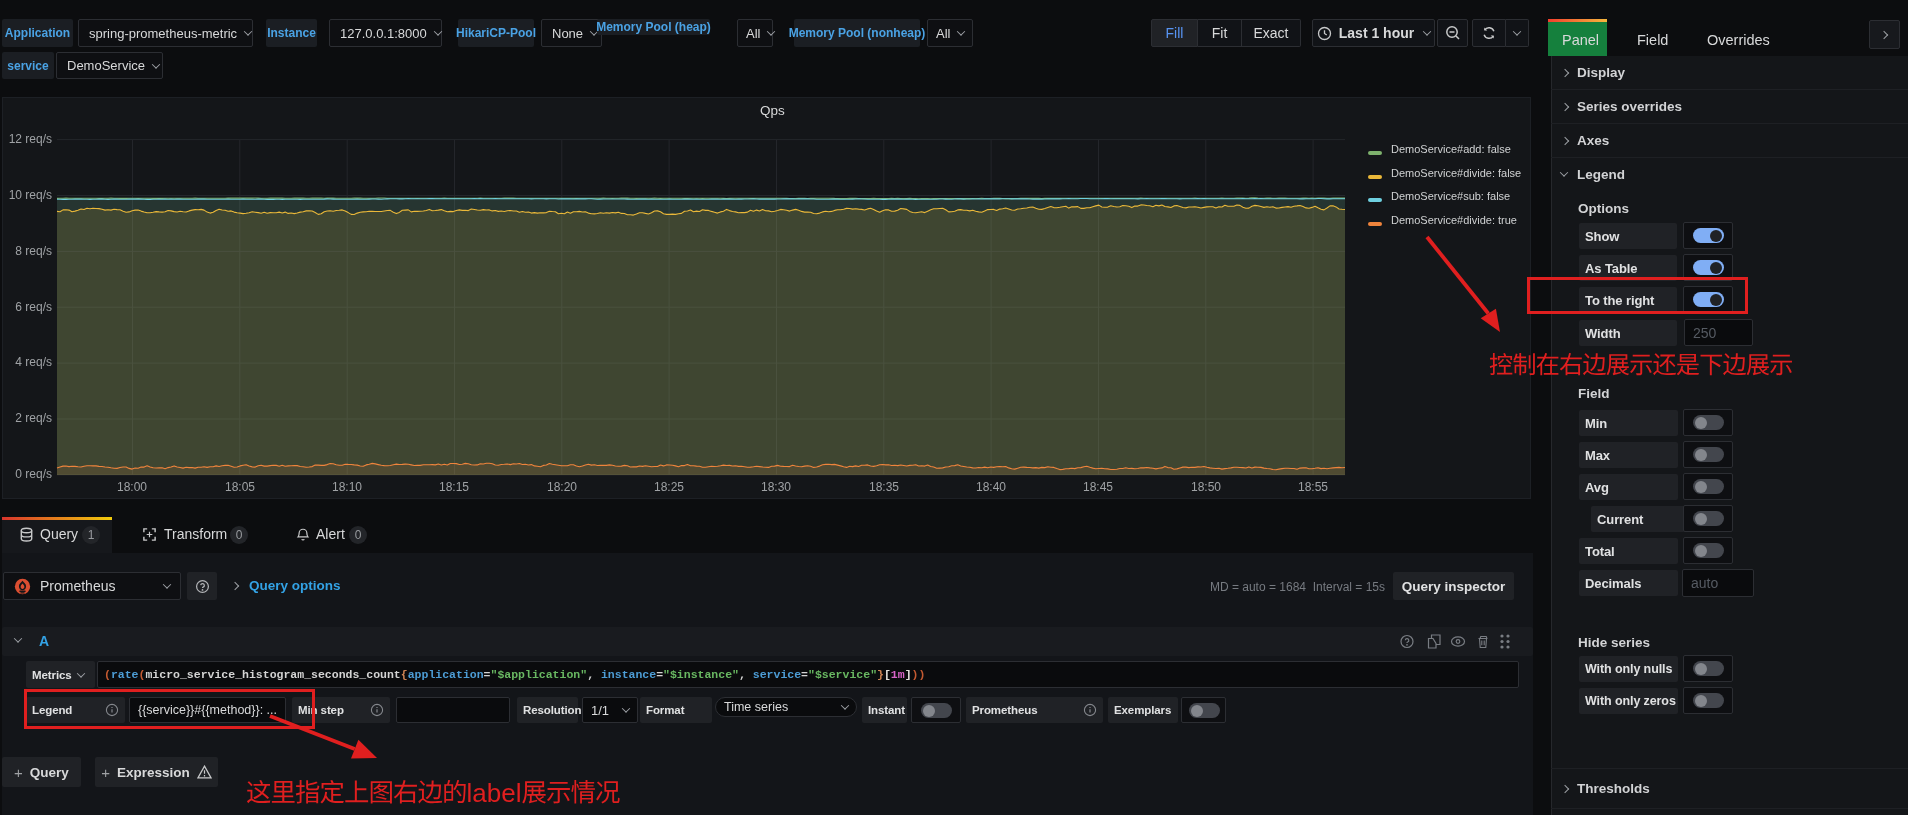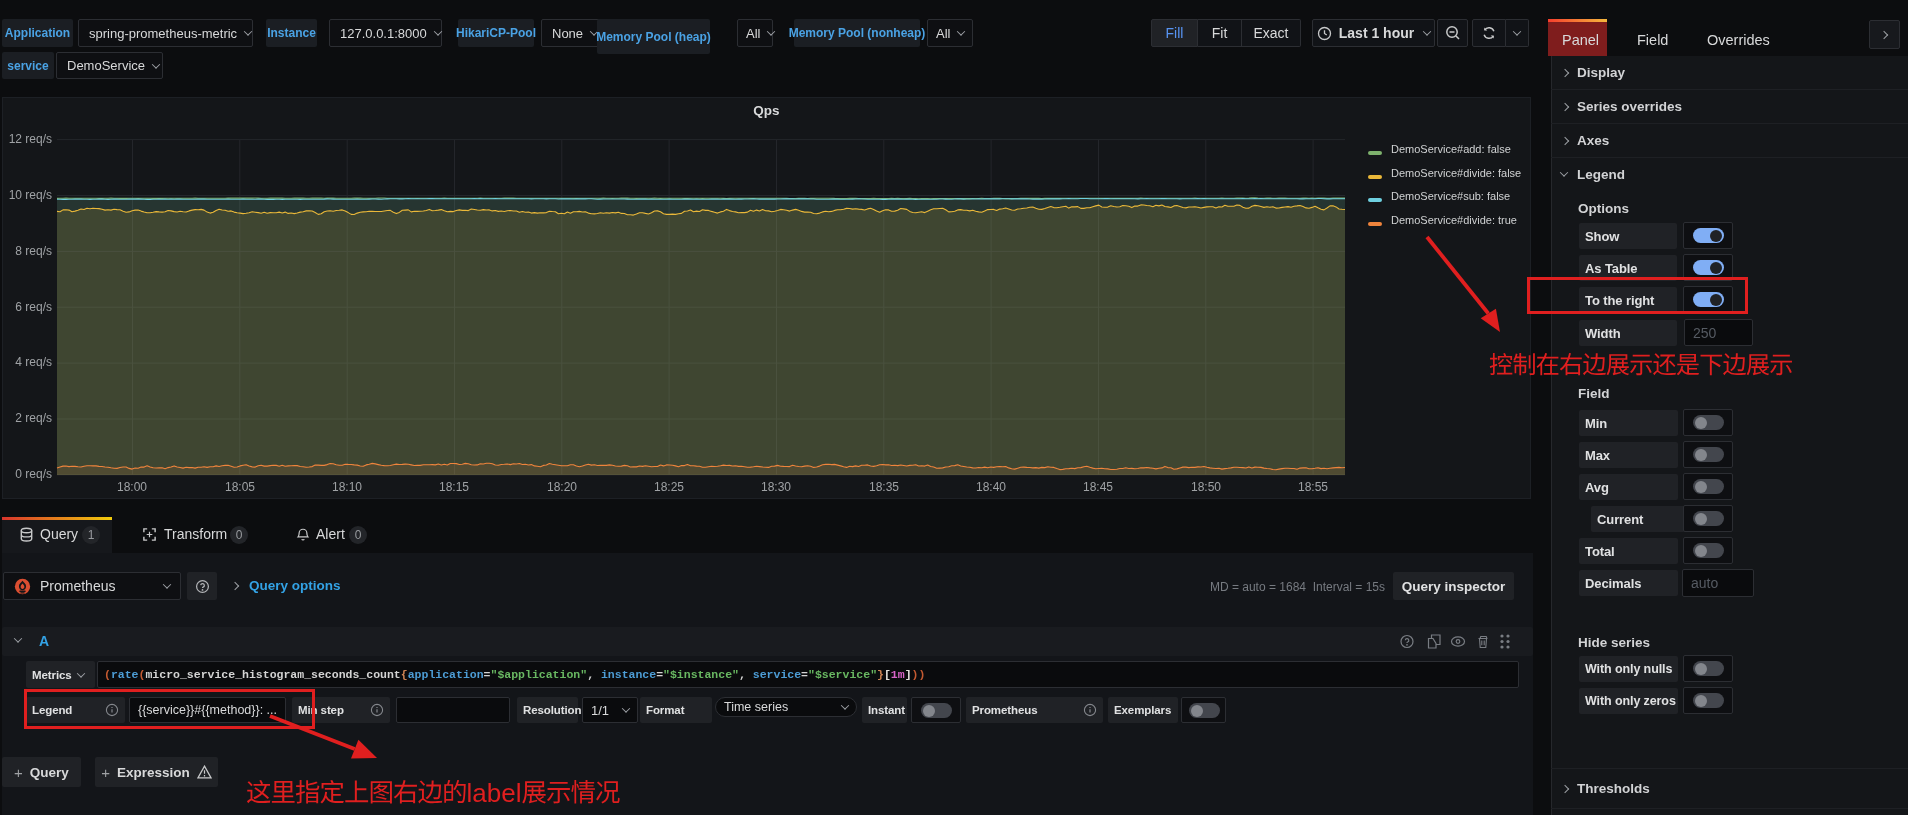--- a/index.html
+++ b/index.html
@@ -36,21 +36,21 @@
 </style></head>
 <body>
 <div id="page">
 
 <div class="abs chip" style="left:2px;top:19px;width:71px;height:28px;">Application</div>
 <div class="abs vbox" style="left:78px;top:19px;width:175px;height:28px;padding:0 10px;">spring-prometheus-metric<span class="car"></span></div>
 <div class="abs chip" style="left:266px;top:19px;width:51px;height:28px;">Instance</div>
 <div class="abs vbox" style="left:329px;top:19px;width:113px;height:28px;padding:0 10px;">127.0.0.1:8000<span class="car"></span></div>
 <div class="abs chip" style="left:458px;top:19px;width:76px;height:28px;">HikariCP-Pool</div>
 <div class="abs vbox" style="left:541px;top:19px;width:61px;height:28px;padding:0 10px;">None<span class="car"></span></div>
-<div class="abs chip" style="left:597px;top:19px;width:113px;height:35px;">Memory Pool (heap)</div>
+<div class="abs chip" style="left:597px;top:19px;width:113px;height:16px;">Memory Pool (heap)</div>
 <div class="abs vbox" style="left:737px;top:19px;width:36px;height:28px;padding:0 8px;">All<span class="car"></span></div>
 <div class="abs chip" style="left:794px;top:19px;width:126px;height:28px;">Memory Pool (nonheap)</div>
 <div class="abs vbox" style="left:927px;top:19px;width:46px;height:28px;padding:0 8px;">All<span class="car"></span></div>
 <div class="abs chip" style="left:2px;top:52px;width:52px;height:27px;">service</div>
 <div class="abs vbox" style="left:56px;top:52px;width:107px;height:27px;padding:0 10px;">DemoService<span class="car"></span></div>
 
 <div class="abs" style="left:1151px;top:19px;width:150px;height:28px;display:flex;">
   <div class="btn" style="width:47px;height:28px;background:#202226;color:#5794f2;border-radius:2px 0 0 2px;">Fill</div>
   <div class="btn" style="width:44px;height:28px;border-left:none;border-radius:0;">Fit</div>
   <div class="btn" style="width:59px;height:28px;border-left:none;border-radius:0 2px 2px 0;">Exact</div>
@@ -76,21 +76,21 @@
           <path d="M2.6 1.8v3.4h3.4z" fill="#c7c8c9"></path>
           <path d="M13.4 14.2v-3.4h-3.4z" fill="#c7c8c9"></path>
         </svg>
   </div>
   <div class="btn" style="width:23px;height:28px;border-left:none;border-radius:0 2px 2px 0;">
         <span class="car" style="margin:0;"></span>
       </div>
 </div>
 
 <div class="abs" style="left:2px;top:97px;width:1529px;height:402px;background:#141619;border:1px solid #1d2025;"></div>
-<div class="abs" style="left:2px;top:103px;width:1529px;height:18px;text-align:center;font-size:13.5px;font-weight:700;color:#d8d9da;">Qps</div>
+<div class="abs" style="left:8px;top:103px;width:1529px;height:18px;text-align:center;font-size:13.5px;font-weight:400;color:#d8d9da;">Qps</div>
 <svg class="abs" style="left:0;top:0;" width="1531" height="499" viewBox="0 0 1531 499">
 <line x1="57.0" y1="474.9" x2="1345.0" y2="474.9" stroke="#24262b" stroke-width="1"></line>
 <line x1="57.0" y1="419.0" x2="1345.0" y2="419.0" stroke="#24262b" stroke-width="1"></line>
 <line x1="57.0" y1="363.1" x2="1345.0" y2="363.1" stroke="#24262b" stroke-width="1"></line>
 <line x1="57.0" y1="307.2" x2="1345.0" y2="307.2" stroke="#24262b" stroke-width="1"></line>
 <line x1="57.0" y1="251.4" x2="1345.0" y2="251.4" stroke="#24262b" stroke-width="1"></line>
 <line x1="57.0" y1="195.5" x2="1345.0" y2="195.5" stroke="#24262b" stroke-width="1"></line>
 <line x1="57.0" y1="139.6" x2="1345.0" y2="139.6" stroke="#24262b" stroke-width="1"></line>
 <line x1="132.5" y1="139.6" x2="132.5" y2="474.9" stroke="#24262b" stroke-width="1"></line>
 <line x1="239.8" y1="139.6" x2="239.8" y2="474.9" stroke="#24262b" stroke-width="1"></line>
@@ -257,21 +257,21 @@
 
 <div class="abs" style="left:2px;top:757px;width:79px;height:30px;background:#202226;border-radius:2px;display:flex;align-items:center;justify-content:center;font-size:13.5px;font-weight:700;"><span style="color:#9fa1a4;margin-right:7px;font-weight:400;font-size:15px;">+</span>Query</div>
 <div class="abs" style="left:95px;top:757px;width:123px;height:30px;background:#202226;border-radius:2px;display:flex;align-items:center;justify-content:center;font-size:13.5px;font-weight:700;"><span style="color:#9fa1a4;margin-right:7px;font-weight:400;font-size:15px;">+</span>Expression<svg width="15" height="14" viewBox="0 0 16 15" style="margin-left:7px;">
         <path d="M8 1.2 15 13.8H1z" fill="none" stroke="#c7c8c9" stroke-width="1.3"></path>
         <path d="M8 5.5v4M8 10.8v1.5" stroke="#c7c8c9" stroke-width="1.3"></path>
       </svg></div>
 
 <div class="abs" style="left:1551px;top:0px;width:357px;height:815px;background:#141619;border-left:1px solid #26282c;"></div>
 <div class="abs" style="left:1551px;top:0px;width:357px;height:56px;background:#0c0d0f;"></div>
 
-<div class="abs" style="left:1548px;top:19px;width:59px;height:37px;background:#7f1d1d;">
+<div class="abs" style="left:1548px;top:19px;width:59px;height:37px;background:#15803d;">
   <div style="position:absolute;left:0;top:0;width:100%;height:3px;background:linear-gradient(90deg,#f53e2d,#f5b73d);"></div>
   <div style="position:absolute;left:14px;top:13px;font-size:14.5px;color:#d8d9da;">Panel</div>
 </div>
 <div class="abs" style="left:1637px;top:32px;font-size:14.5px;color:#d8d9da;">Field</div>
 <div class="abs" style="left:1707px;top:32px;font-size:14.5px;color:#d8d9da;">Overrides</div>
 <div class="abs btn" style="left:1869px;top:20px;width:31px;height:29px;background:#17191d;">
       <span class="carr" style="margin-left:-2px;"></span>
     </div>
 
 <div class="abs" style="left:1551px;top:56px;width:357px;height:34px;border-bottom:1px solid #1e2024;">

